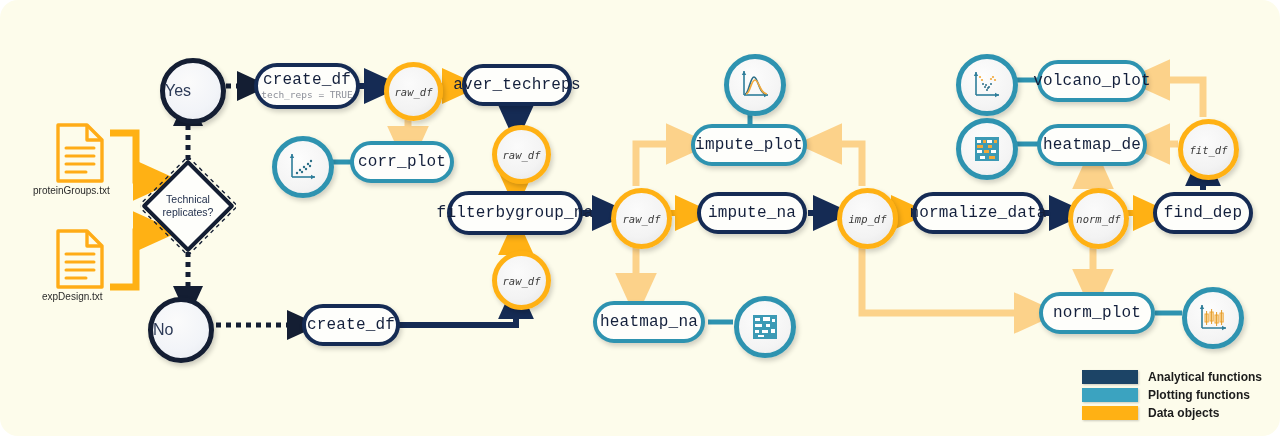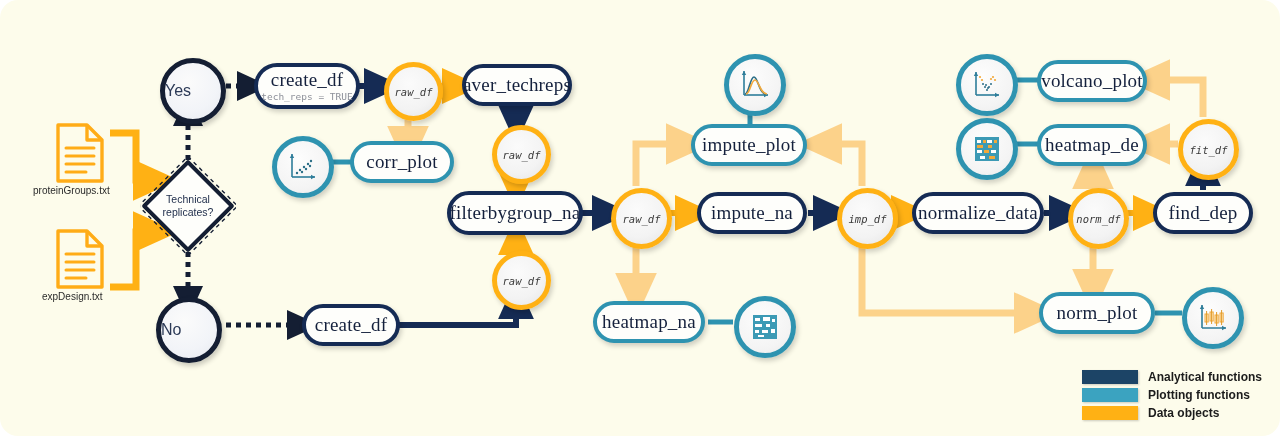--- a/index.html
+++ b/index.html
@@ -10,22 +10,22 @@
   }
   svg#wires{position:absolute;left:0;top:0;width:1280px;height:436px;}
 
   
   .node{position:absolute;box-sizing:border-box;display:flex;
         align-items:center;justify-content:center;flex-direction:column;
         background:#FEFEFB;z-index:5;}
   .pill{border-radius:999px;box-shadow:2px 3px 5px rgba(0,0,0,.18);}
   .pill.analytical{border:4px solid #152B54;}
   .pill.plotting{border:4px solid #2E93B0;}
-  .pill .lab{font-family:Liberation Serif, serif;
-             font-size:19px;color:#14203c;letter-spacing:.2px;line-height:1.05;}
+  .pill .lab{font-family:Liberation Mono, monospace;
+             font-size:16px;color:#14203c;letter-spacing:.2px;line-height:1.05;}
   .pill .sub{font-family:"DejaVu Sans Mono","Liberation Mono",monospace;
              font-size:9.5px;color:#8d9099;margin-top:1px;}
 
   
   .dataobj{position:absolute;border-radius:50%;border:5px solid #FFB114;
            background:radial-gradient(circle at 42% 34%,#fbfbfb 0%,#f3f3f3 60%,#e4e4e4 100%);
            display:flex;align-items:center;justify-content:center;
            box-shadow:2px 3px 5px rgba(0,0,0,.18);z-index:6;font-style:italic;}
   .dataobj span{font-family:"DejaVu Sans Mono","Liberation Mono",monospace;
                 font-size:10.5px;color:#3a3a3a;}
@@ -186,21 +186,21 @@
     </svg>
     <div class="dec-label">
       <span>Technical</span>
       <span>replicates?</span>
     </div>
   </div>
 
   <div class="term" style="left:160px;top:58px;width:56px;height:56px;">
     <span>Yes</span>
   </div>
-  <div class="term" style="left:156px;top:297px;width:56px;height:56px;">
+  <div class="term" style="left:148px;top:297px;width:56px;height:56px;">
     <span>No</span>
   </div>
 
   <div class="node pill analytical" style="left:254px;top:63px;width:106px;height:46px;">
     <div class="lab">create_df</div>
     <div class="sub">tech_reps = TRUE</div>
   </div>
 
   <div class="node pill analytical" style="left:462px;top:64px;width:110px;height:42px;">
     <div class="lab">aver_techreps</div>

